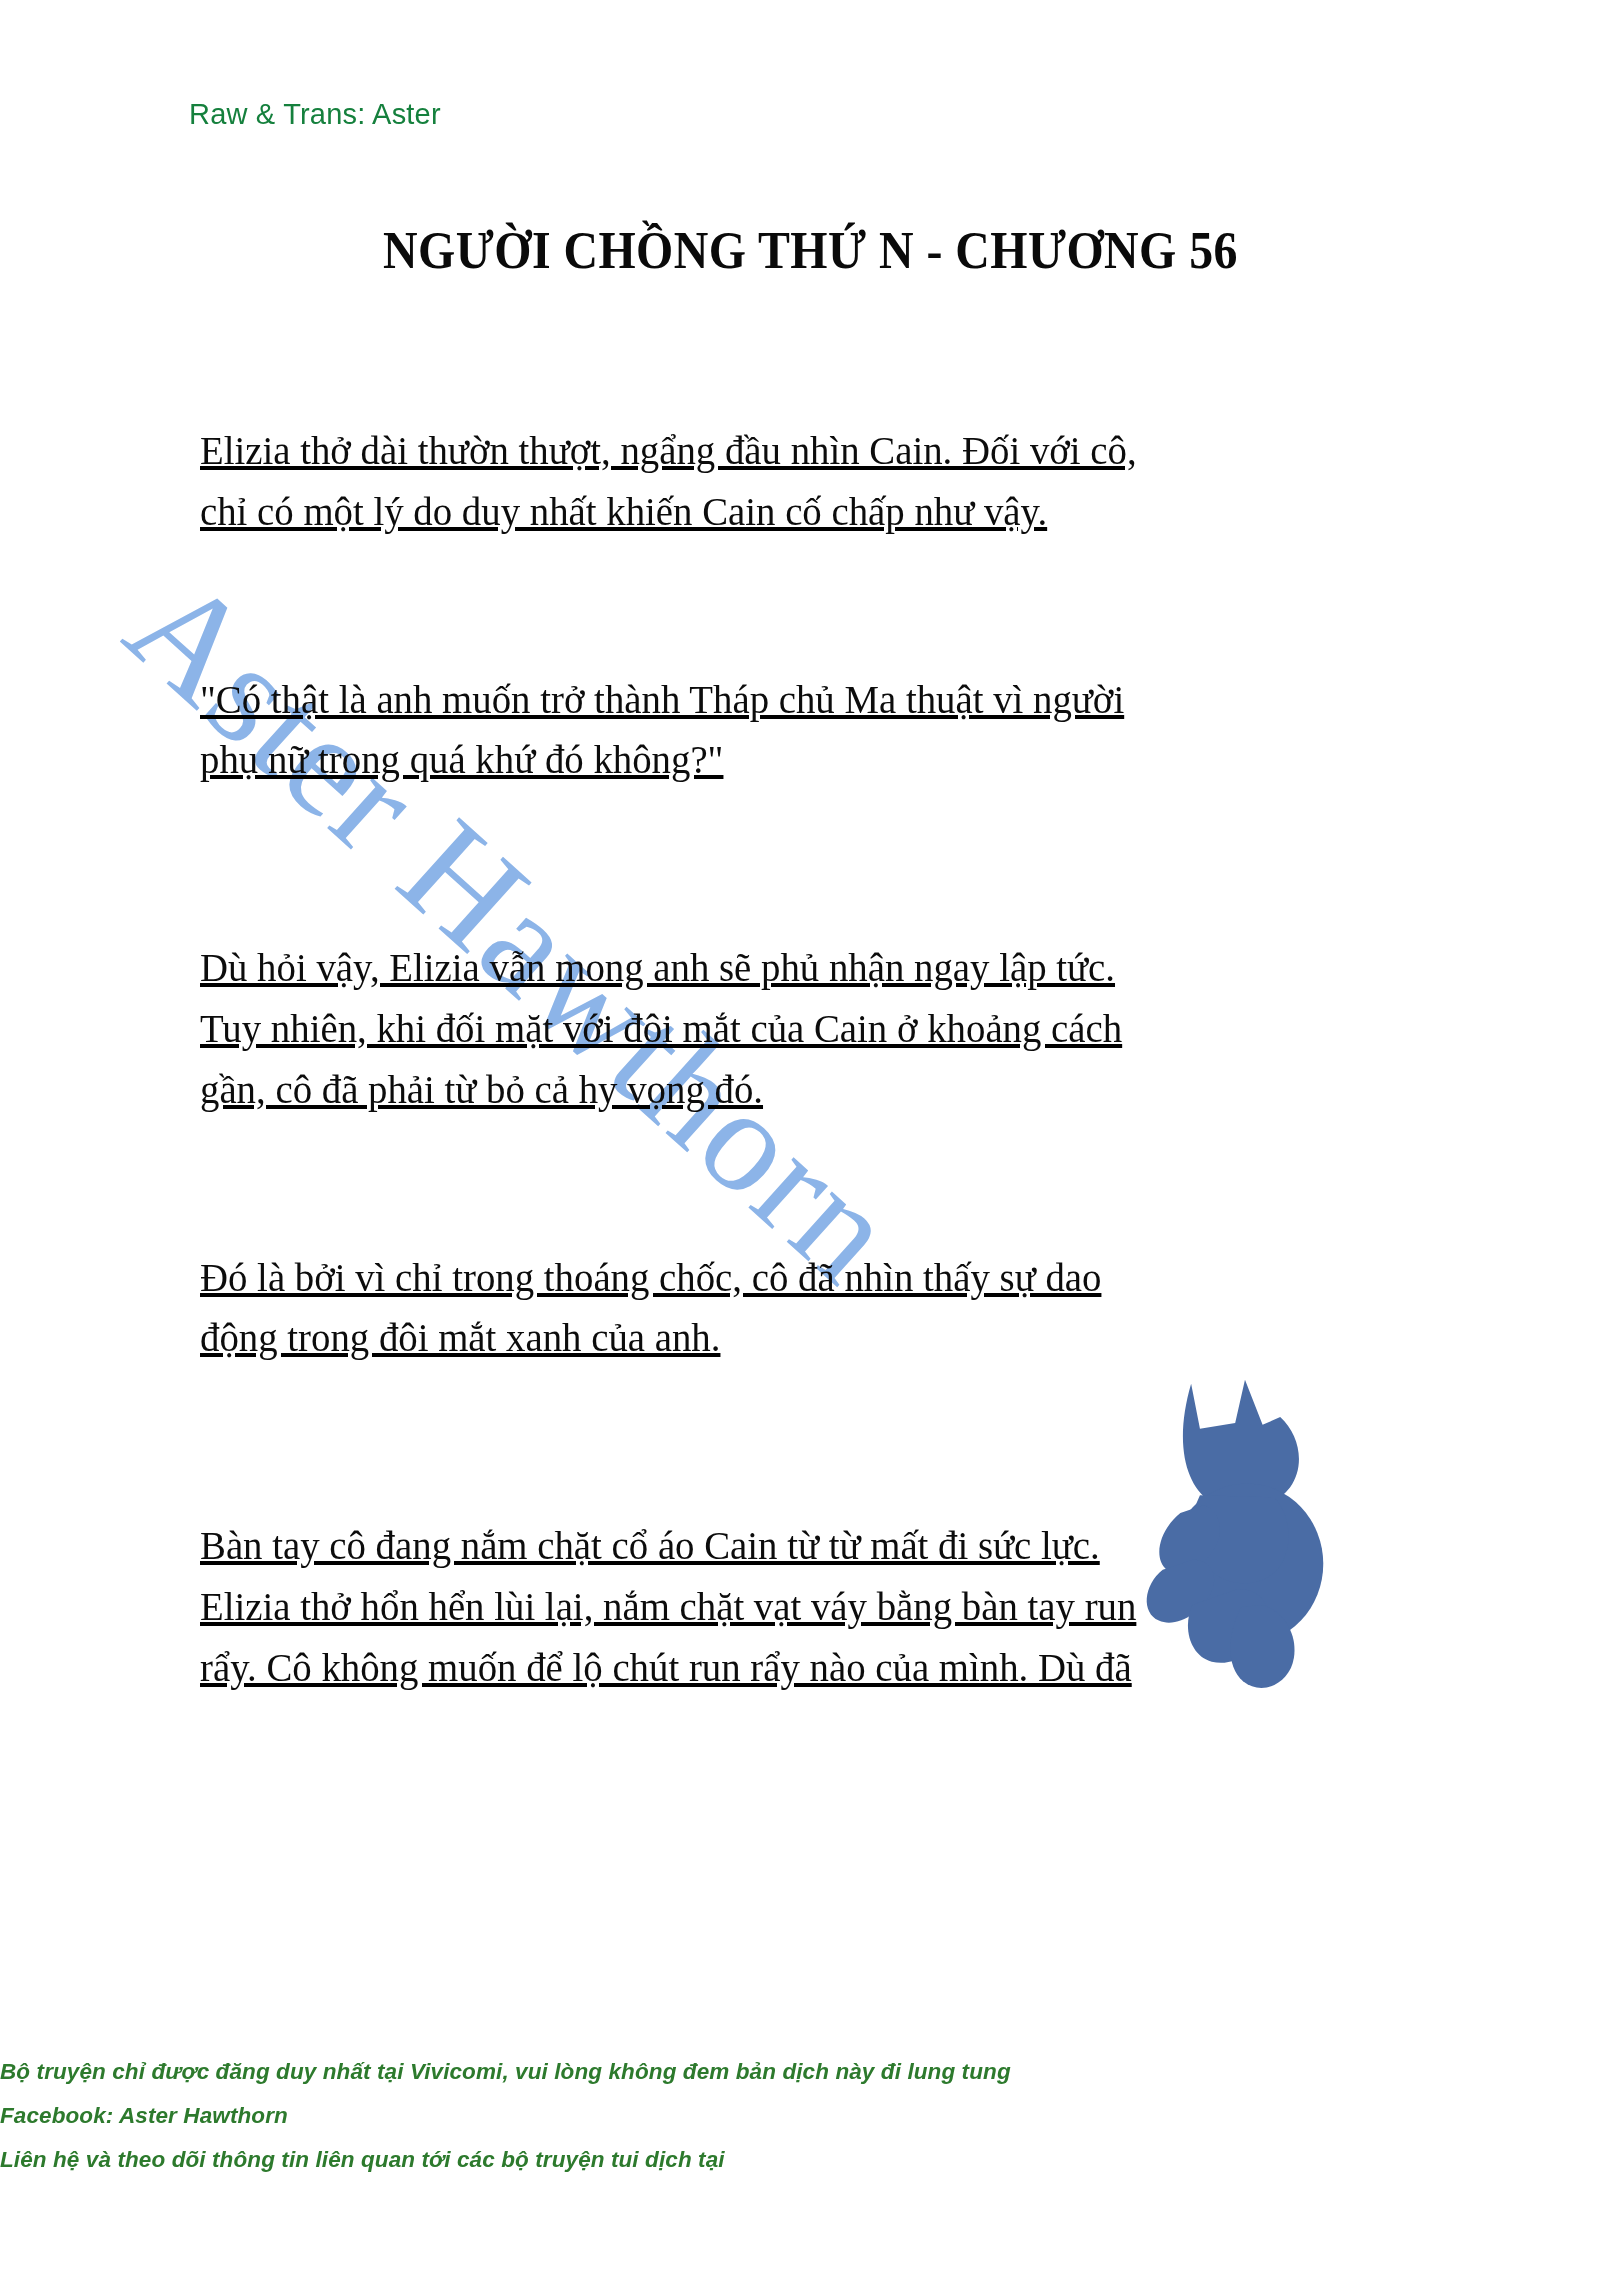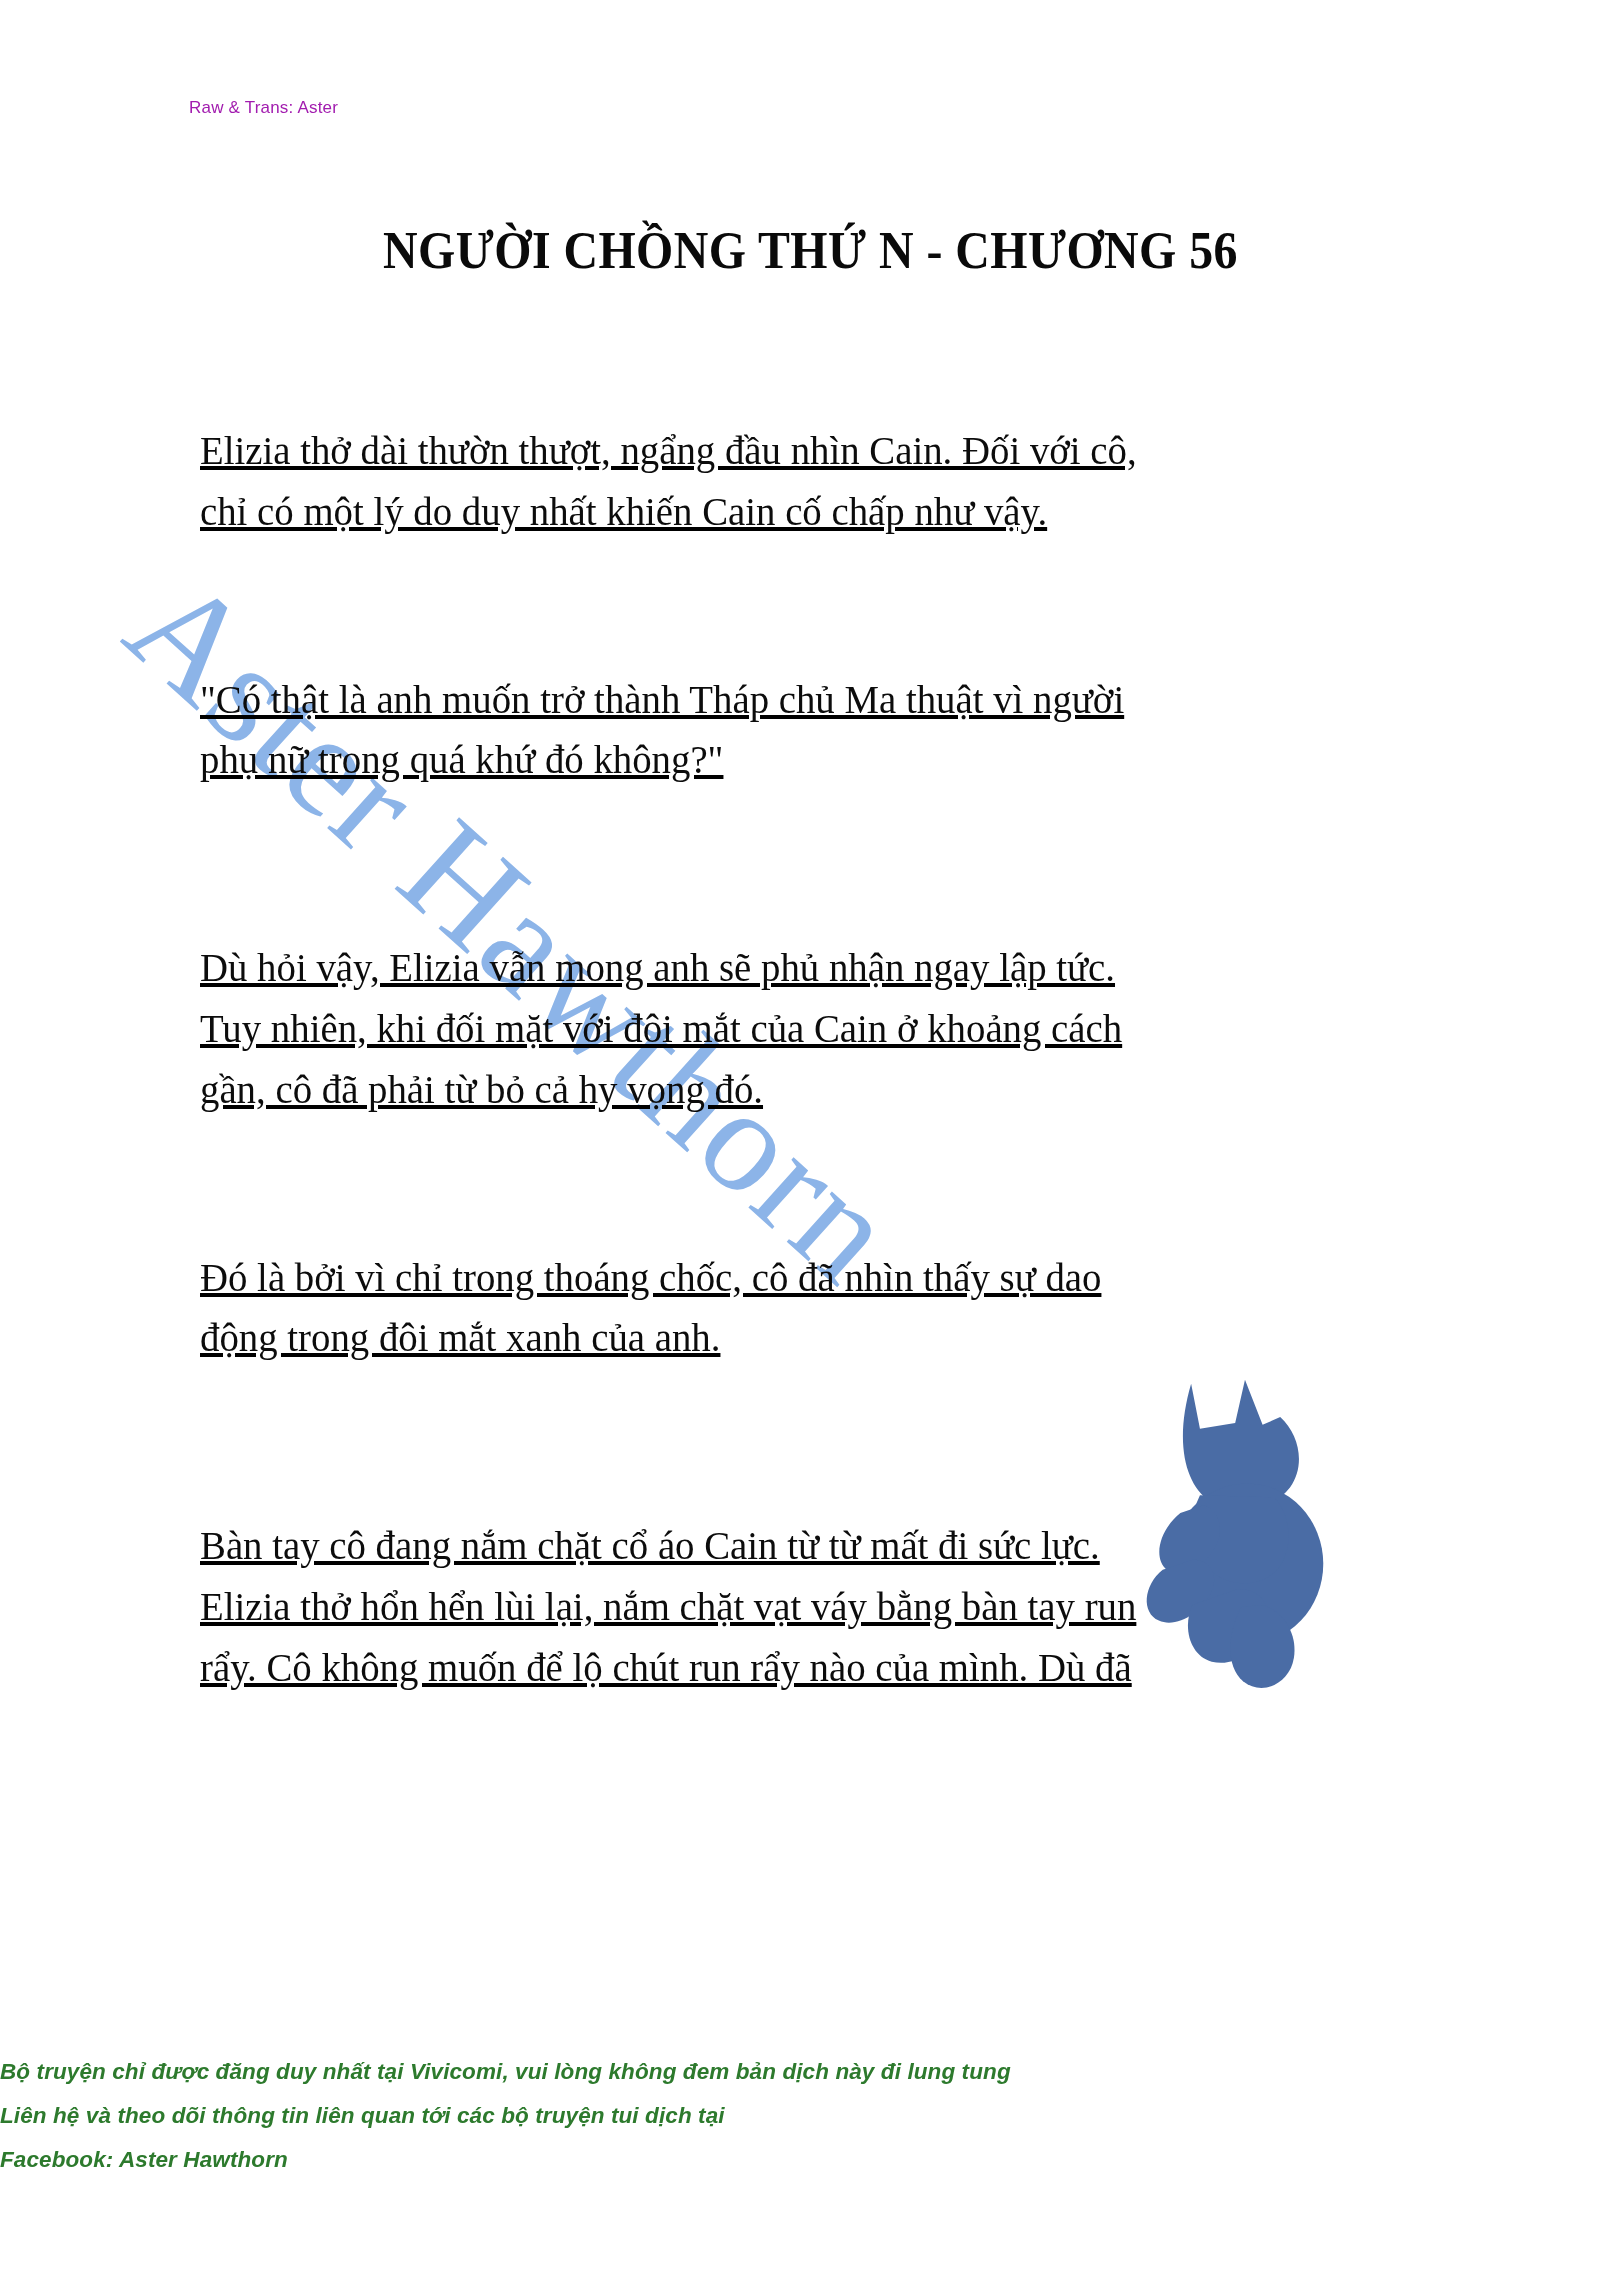--- a/index.html
+++ b/index.html
@@ -51,23 +51,23 @@
     pointer-events: none;
   }
   .cat svg { display: block; width: 100%; height: 100%; }
 
   
   .credit {
     position: absolute;
     left: 189px;
     top: 98px;
     font-family: "Liberation Sans", "DejaVu Sans", sans-serif;
-    font-size: 17px;
+    font-size: 29px;
     font-weight: 400;
-    color: #a21caf;
+    color: #15803d;
     letter-spacing: 0.2px;
     z-index: 4;
   }
 
   
   .title {
     position: absolute;
     left: 0;
     right: 0;
     top: 186px;
@@ -199,19 +199,19 @@
     <p class="para">
       <span class="ln">Bàn tay cô đang nắm chặt cổ áo Cain từ từ mất đi sức lực.</span>
       <span class="ln">Elizia thở hổn hển lùi lại, nắm chặt vạt váy bằng bàn tay run</span>
       <span class="ln">rẩy. Cô không muốn để lộ chút run rẩy nào của mình. Dù đã</span>
     </p>
 
   </div>
 
   <div class="footer">
     <div class="footer-line">Bộ truyện chỉ được đăng duy nhất tại Vivicomi, vui lòng không đem bản dịch này đi lung tung</div>
+    <div class="footer-line">Facebook: Aster Hawthorn</div>
     <div class="footer-line">Liên hệ và theo dõi thông tin liên quan tới các bộ truyện tui dịch tại</div>
-    <div class="footer-line">Facebook: Aster Hawthorn</div>
   </div>
 
 
 </div>
 
 
 </body></html>

